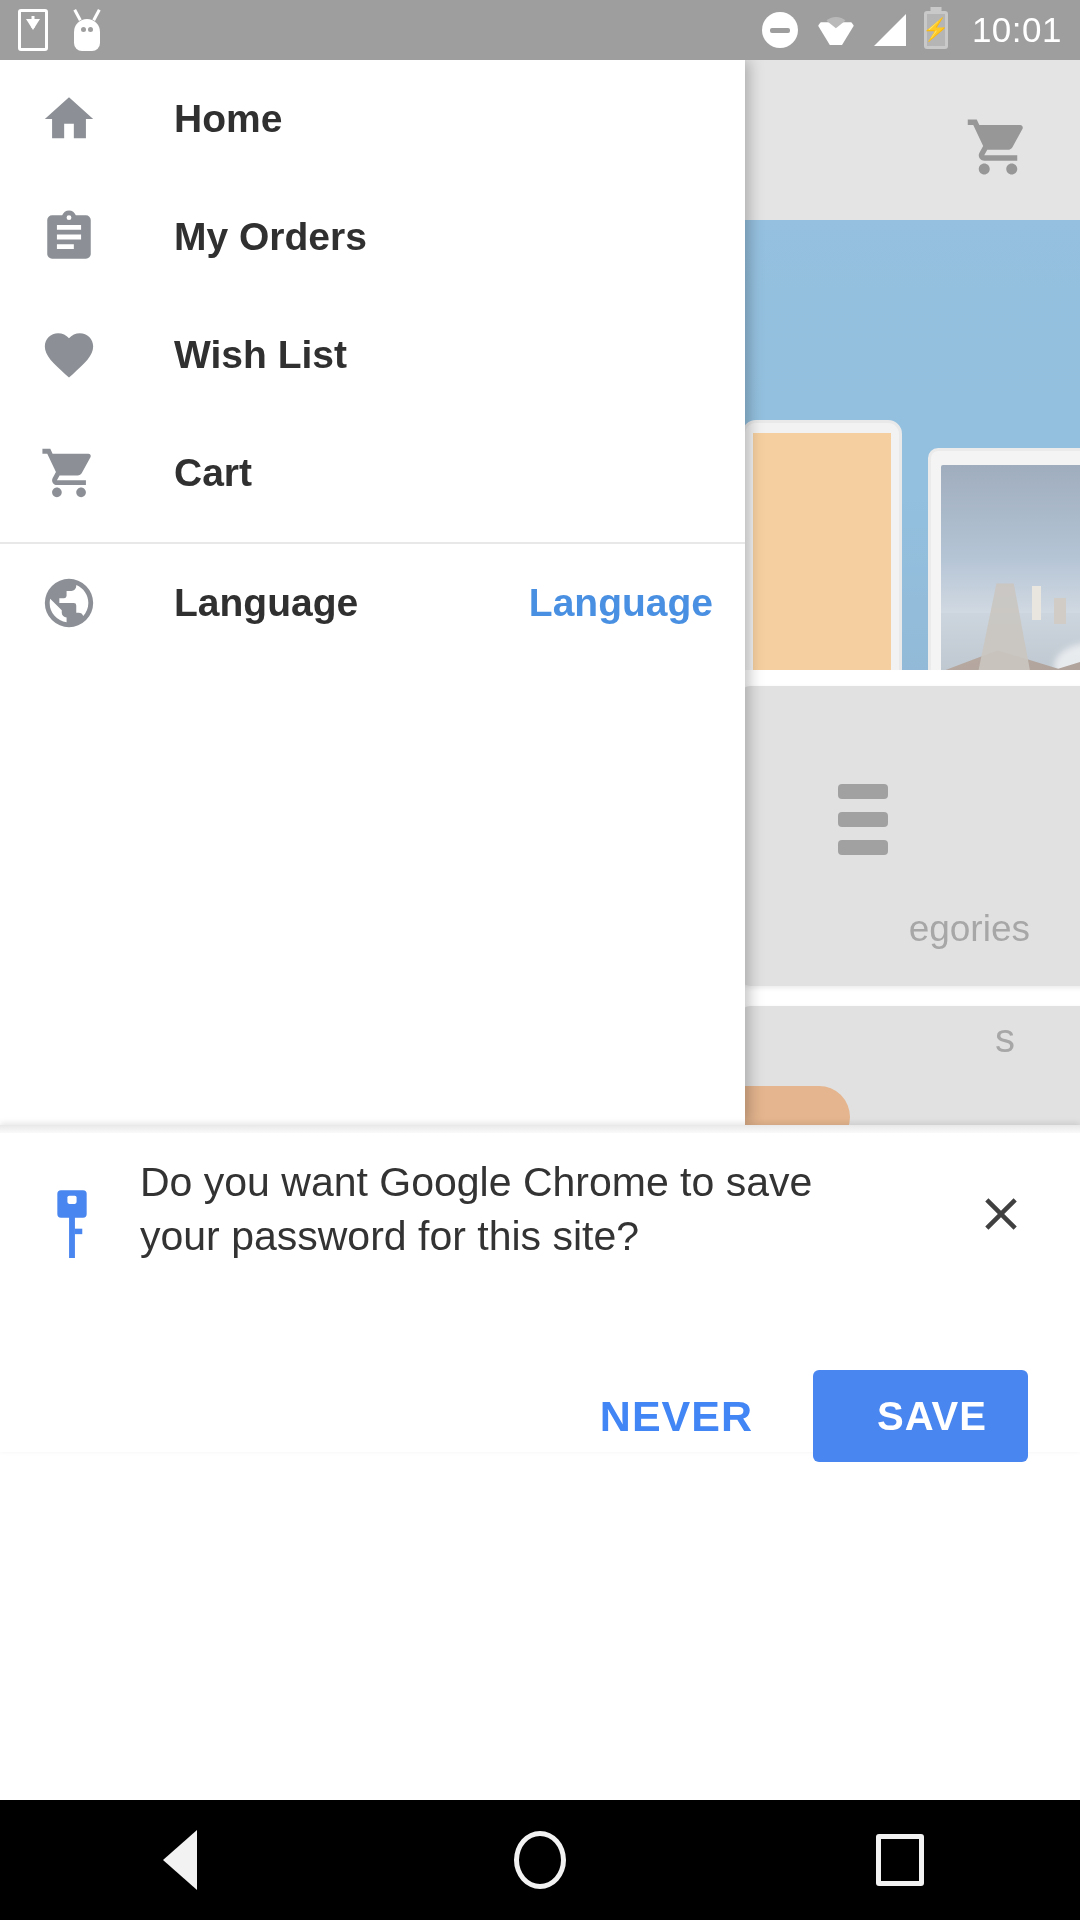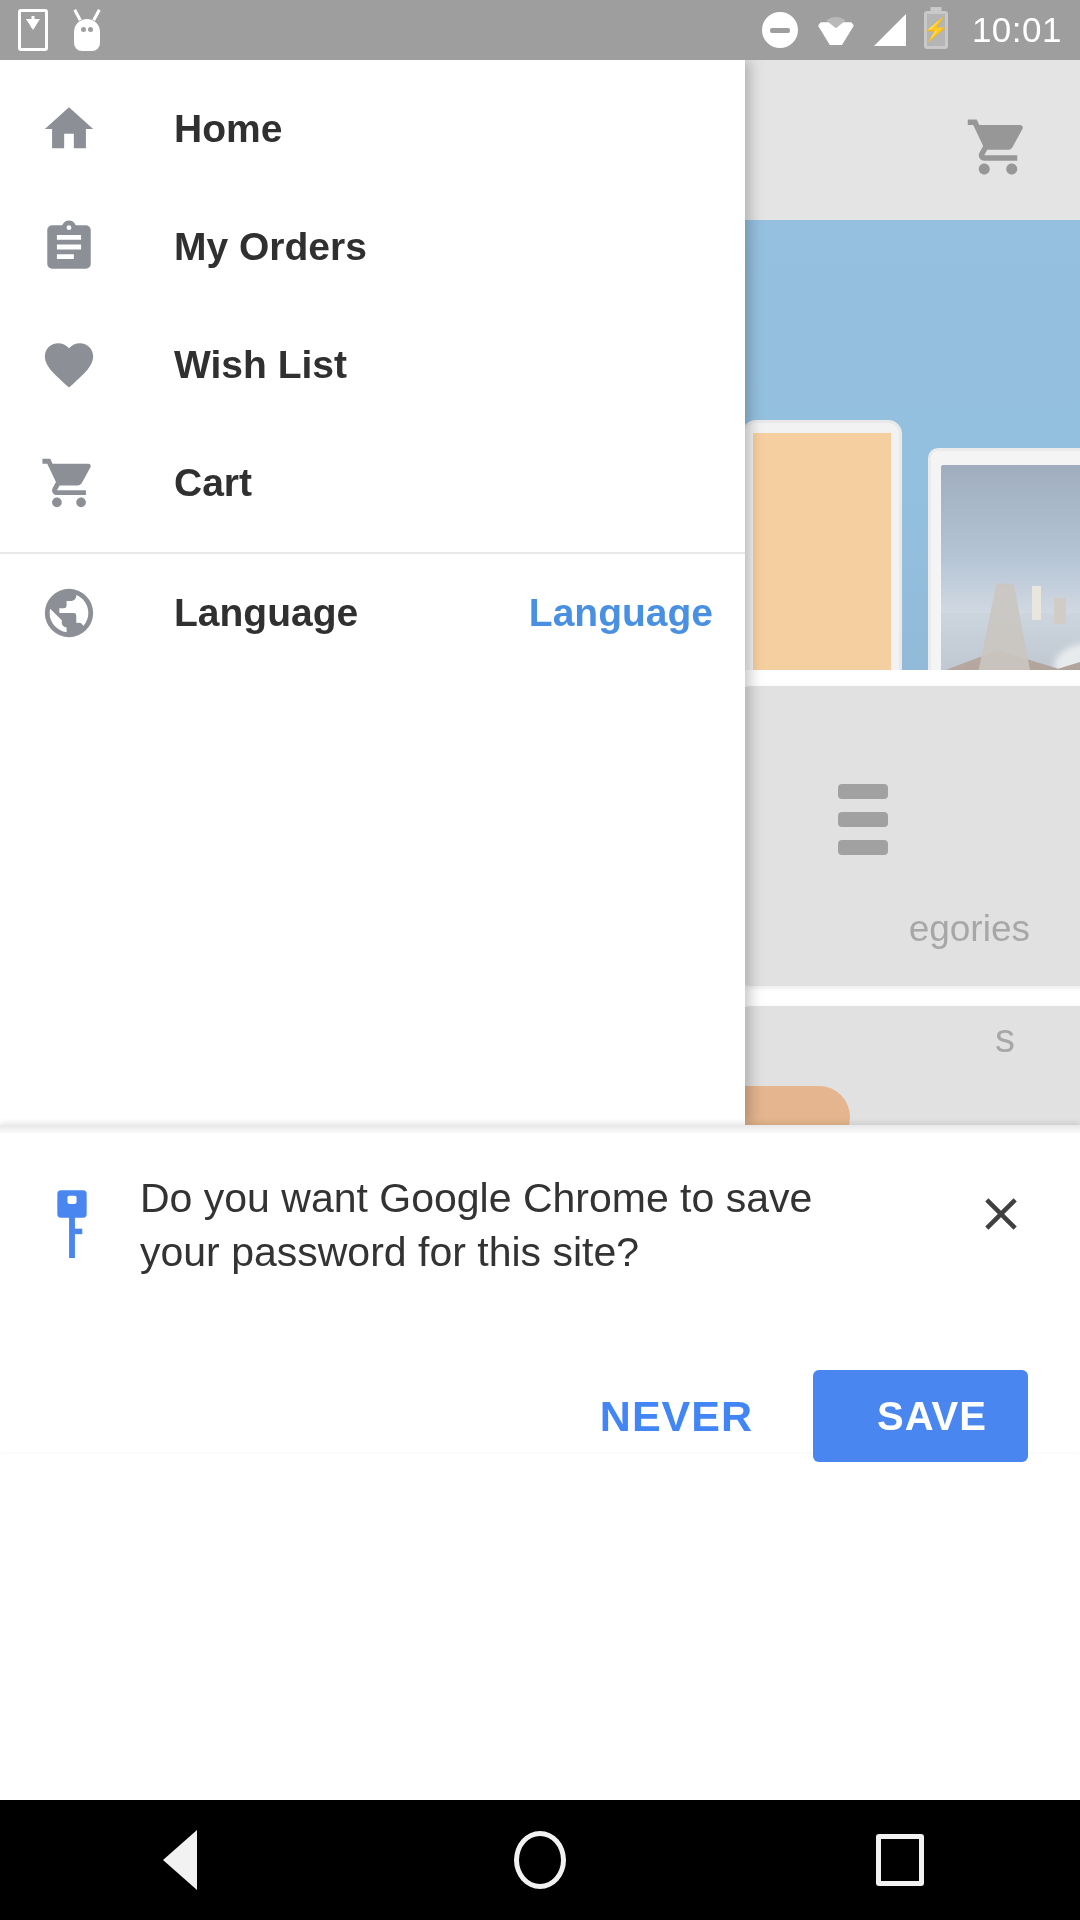--- a/index.html
+++ b/index.html
@@ -129,36 +129,36 @@
 
   .logo-circle { position:absolute; left:40px; top:53px; width:157px; height:157px;
      border:4px solid #ffffff; border-radius:50%; background:#f4511e;
      display:flex; flex-direction:column; align-items:center; justify-content:center; }
   .logo-smile { width:68px; height:50px; border:6px solid #fff; border-top:none;
      border-radius:0 0 38px 38px; margin-top:-8px; }
   .logo-text { color:#ffffff; font-size:19px; line-height:1.1; text-align:center;
      margin-top:8px; opacity:.95;}
   .greeting { position:absolute; left:40px; top:300px; color:#fff; font-size:38px; }
 
-  .menu { padding-top:10px; }
+  .menu { }
   .menu-item { position:relative; height:118px; display:flex; align-items:center;
      padding-left:40px; }
   .mi-icon { width:86px; display:flex; align-items:center; justify-content:flex-start; }
   .mi-label { font-size:39px; font-weight:bold; color:#303030; margin-left:48px; }
   .mi-value { position:absolute; right:32px; font-size:39px; font-weight:bold; color:#4a90e2; }
   .divider { height:2px; background:#e8e8e8; margin-top:10px; }
   .ico { fill:#8c9096; }
 
   
   .infobar { position:absolute; left:0; top:1125px; width:1080px; height:327px;
      background:#ffffff; z-index:40; box-shadow:0 -2px 6px rgba(0,0,0,.10);}
   .ib-top { position:absolute; left:0; top:0; width:1080px; height:8px;
      background:linear-gradient(180deg,#e8e8e8,#fafafa); }
   .key-icon { position:absolute; left:50px; top:62px; width:44px; height:76px; }
-  .ib-text { position:absolute; left:140px; top:46px; width:720px;
+  .ib-text { position:absolute; left:140px; top:30px; width:720px;
      font-size:41px; line-height:1.32; color:#333; }
   .ib-close { position:absolute; right:52px; top:62px; width:54px; height:54px; cursor:pointer; }
   .ib-actions { position:absolute; left:0; top:1326px; width:1080px; height:180px;
      display:flex; align-items:center; justify-content:flex-end; gap:26px;
      padding-right:52px; z-index:41; }
   .btn-never { color:#4285f4; font-size:43px; font-weight:bold; letter-spacing:1px;
      padding:22px 34px; background:transparent; border:none; }
   .btn-save { background:#4a86ef; color:#fff; font-size:40px; font-weight:bold;
      letter-spacing:1px; border:none; border-radius:6px; width:215px; height:92px;padding-left:23px; }
 

